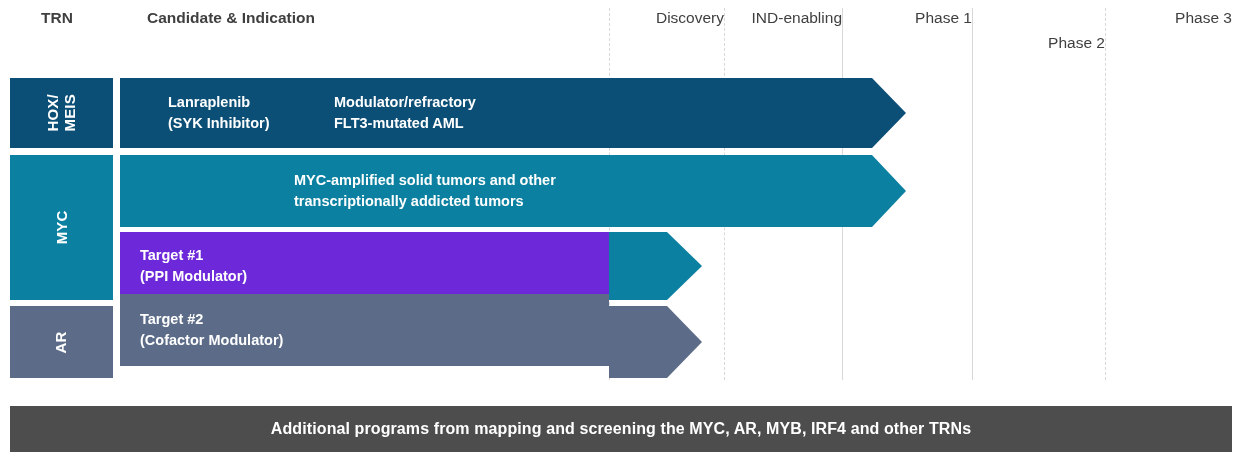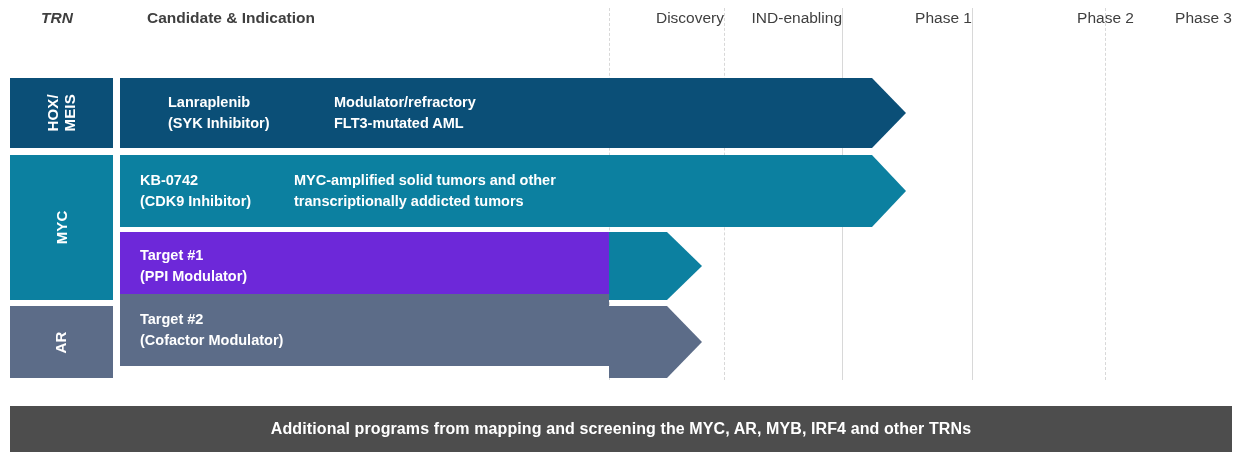--- a/index.html
+++ b/index.html
@@ -17,21 +17,21 @@
   }
 
   
   .hdr-label {
     position: absolute;
     font-size: 15.5px;
     font-weight: bold;
     color: #3f3f3f;
     white-space: nowrap;
   }
-  .hdr-trn      { left: 41px;  top: 9px; font-style: italic; }
+  .hdr-trn      { left: 41px;  top: 9px; }
   .hdr-cand     { left: 147px; top: 9px; }
   .hdr-phase {
     position: absolute;
     top: 9px;
     text-align: right;
     font-size: 15.5px;
     font-weight: normal;
     color: #3f3f3f;
     white-space: nowrap;
   }
@@ -119,21 +119,21 @@
 
 <div id="pipeline">
 
   <div>
     <div class="hdr-label hdr-trn">TRN</div>
     <div class="hdr-label hdr-cand">Candidate &amp; Indication</div>
     <div id="phase-headers">
         <div class="hdr-phase" style="left: 609px; width: 115px;">Discovery</div>
         <div class="hdr-phase" style="left: 724px; width: 118px;">IND-enabling</div>
         <div class="hdr-phase" style="left: 842px; width: 130px;">Phase 1</div>
-        <div class="hdr-phase" style="left: 1001px; width: 133px;">Phase 2</div>
+        <div class="hdr-phase" style="left: 972px; width: 133px; margin-top: 25px;">Phase 2</div>
         <div class="hdr-phase" style="left: 1105px; width: 127px;">Phase 3</div>
       </div>
   </div>
 
   <div id="dividers">
       <div class="divider" style="left: 609px; top: 8px; height: 372px; border-left: 1px dashed rgb(216, 216, 216);"></div>
       <div class="divider" style="left: 724px; top: 8px; height: 372px; border-left: 1px dashed rgb(216, 216, 216);"></div>
       <div class="divider" style="left: 842px; top: 8px; height: 372px; border-left: 1px solid rgb(216, 216, 216);"></div>
       <div class="divider" style="left: 972px; top: 8px; height: 372px; border-left: 1px solid rgb(216, 216, 216);"></div>
       <div class="divider" style="left: 1105px; top: 8px; height: 372px; border-left: 1px dashed rgb(216, 216, 216);"></div>
@@ -158,22 +158,20 @@
 (SYK Inhibitor)</div>
         <div class="cand-ind" style="left: 214px;">Modulator/refractory
 FLT3-mutated AML</div>
       </div>
       <div class="arrow" style="top: 78px;">
         <svg width="297" height="70" viewBox="0 0 297 70">
           <polygon points="0,0 263,0 297,35 263,70 0,70" fill="#0b4f77"></polygon>
         </svg>
       </div>
       <div class="cand-panel" style="top: 155px; height: 72px; background: rgb(12, 128, 160);">
-        <div class="cand-name" style="left: 20px;">KB-0742
-(CDK9 Inhibitor)</div>
         <div class="cand-ind" style="left: 174px;">MYC-amplified solid tumors and other
 transcriptionally addicted tumors</div>
       </div>
       <div class="arrow" style="top: 155px;">
         <svg width="297" height="72" viewBox="0 0 297 72">
           <polygon points="0,0 263,0 297,36 263,72 0,72" fill="#0c80a0"></polygon>
         </svg>
       </div>
       <div class="cand-panel" style="top: 232px; height: 68px; background: #6d28d9;">
         <div class="cand-name" style="left: 20px;">Target #1

